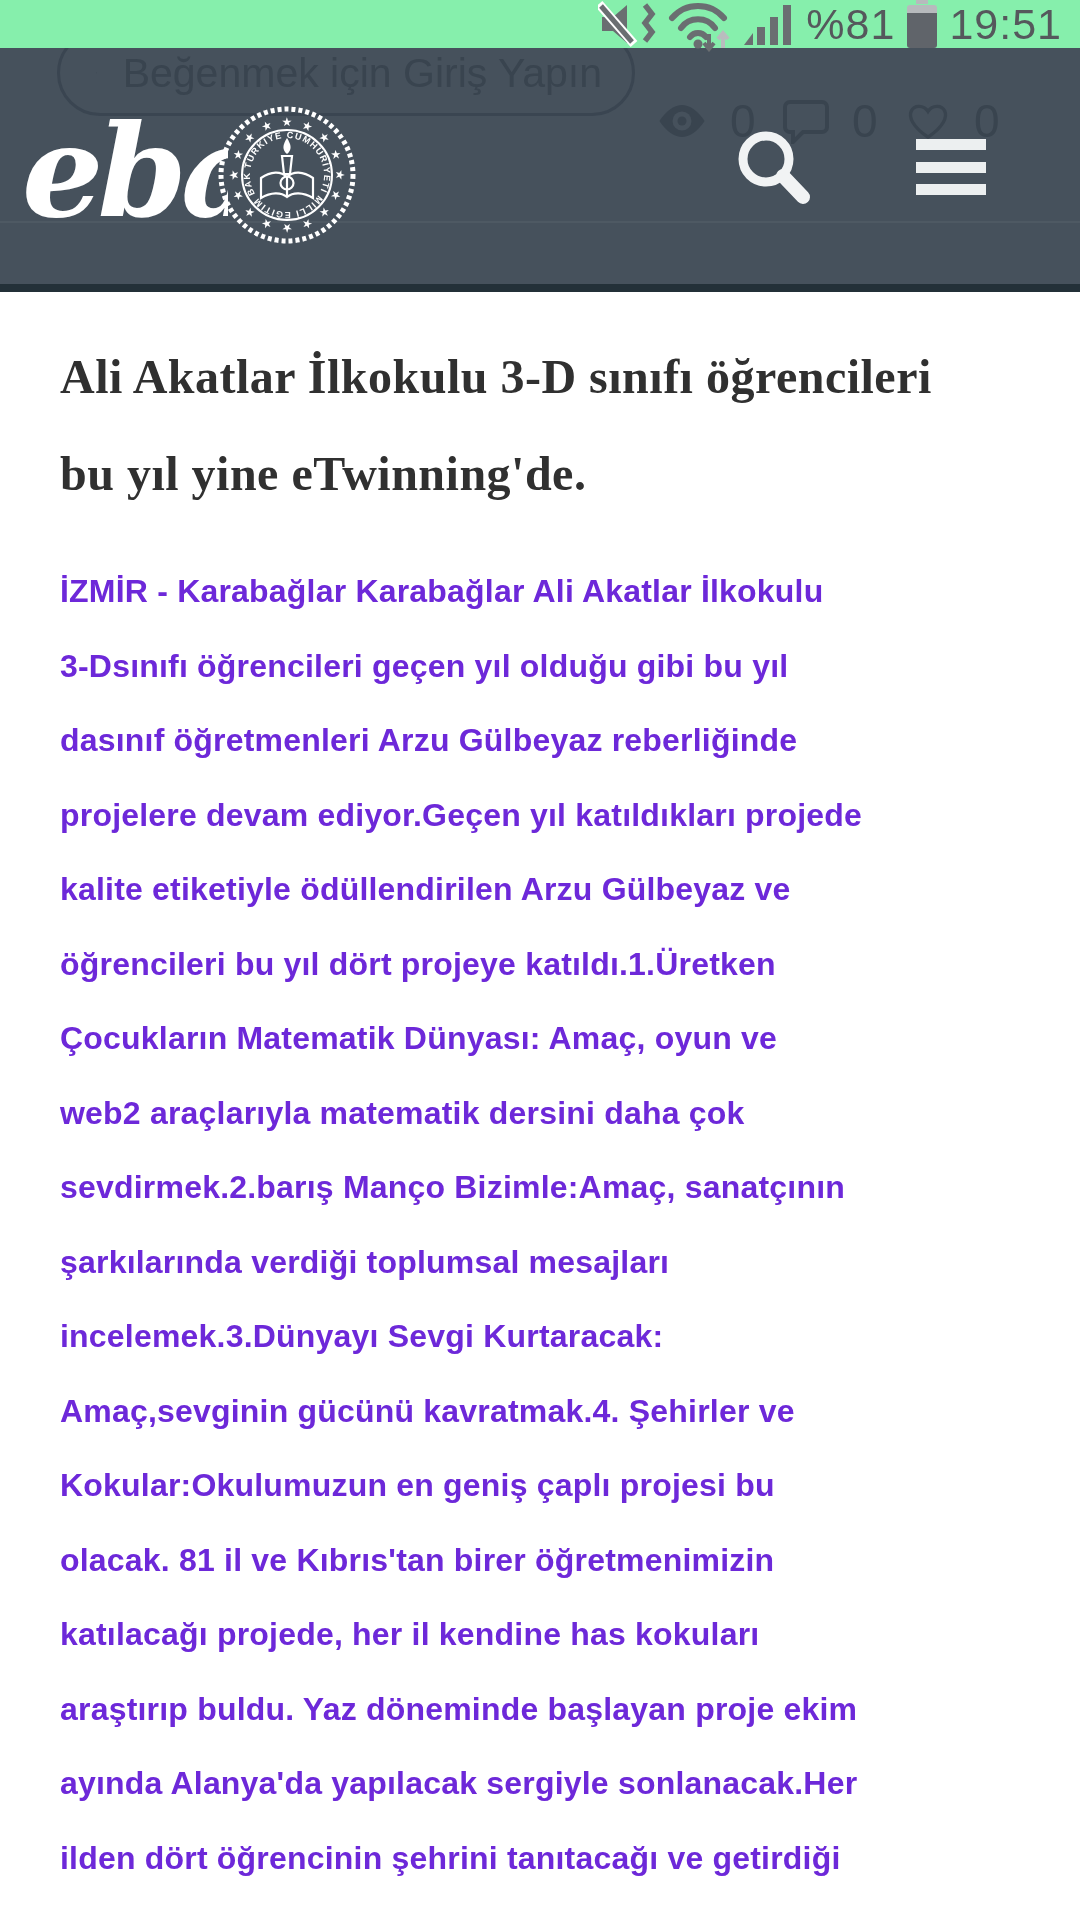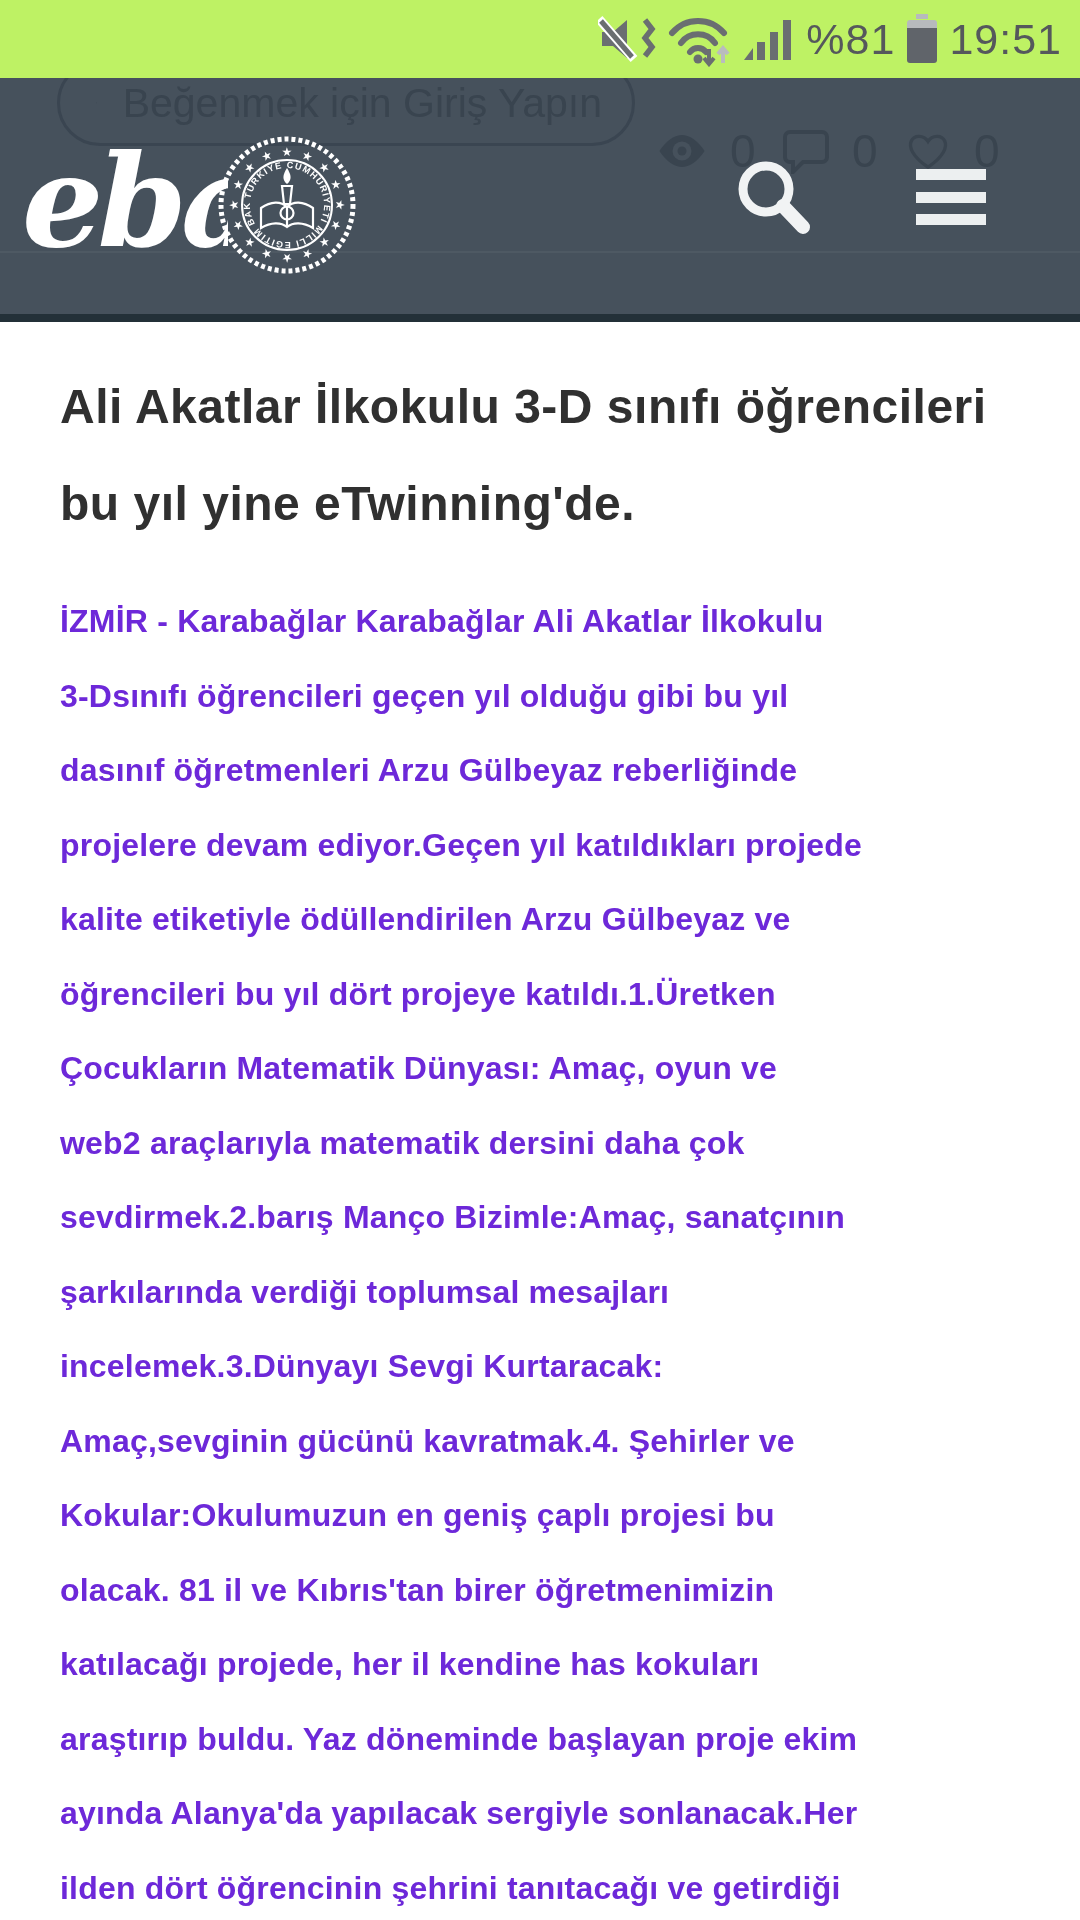--- a/index.html
+++ b/index.html
@@ -1,20 +1,20 @@
 <!DOCTYPE html>
 <html lang="tr"><head>
 <meta charset="utf-8">
 <style>
   * { margin:0; padding:0; box-sizing:border-box; }
   html,body { width:1080px; height:1920px; overflow:hidden; background:#ffffff;
               font-family:"Liberation Sans", sans-serif; }
 
   
-  .status-bar { height:78px; background:#bef264; display:flex; align-items:center;
+  .status-bar { height:48px; background:#86efac; display:flex; align-items:center;
                 justify-content:flex-end; gap:12px; padding-right:18px; position:relative; z-index:30; }
   .status-bar .stext { color:#55585c; font-size:43px; letter-spacing:1px; }
   .status-bar svg { display:block; }
 
   
   .header { position:relative; height:244px; background:#46515C;
             border-bottom:8px solid #233038; overflow:hidden; z-index:10; }
 
   .like-pill { position:absolute; left:57px; top:-18px; width:578px; height:86px;
                border:3px solid #3A4551; border-radius:46px;
@@ -34,21 +34,21 @@
   .search-btn { position:absolute; left:728px; top:78px; width:90px; height:96px;
                 background:none; border:none; cursor:pointer; }
   .menu-btn   { position:absolute; left:916px; top:91px; width:74px; height:56px;
                 background:none; border:none; cursor:pointer; display:flex;
                 flex-direction:column; justify-content:space-between; }
   .menu-btn .bar { width:70px; height:11px; background:#ECEFF0; }
 
   
   .content { background:#ffffff; padding:36px 60px 0 60px; }
   .article-title { font-size:48px; line-height:97px; font-weight:bold; color:#303030;
-                   white-space:pre-line; letter-spacing:0.5px; }
+                   white-space:pre-line; letter-spacing:0.5px;font-family:Liberation Serif, serif; }
   .article-body  { margin-top:32px; font-size:32px; line-height:74.5px; color:#6d28d9;
                    white-space:pre-line; letter-spacing:0.2px;font-weight:bold; }
 </style>
 </head>
 <body>
 
 <div class="status-bar">
   <svg width="58" height="46" viewBox="0 0 58 46">
     <path d="M4 16 h11 l14 -12 v38 l-14 -12 H4 Z" fill="#6A6E71"></path>
     <line x1="1" y1="3" x2="36" y2="43" stroke="#ffffff" stroke-width="9"></line>

